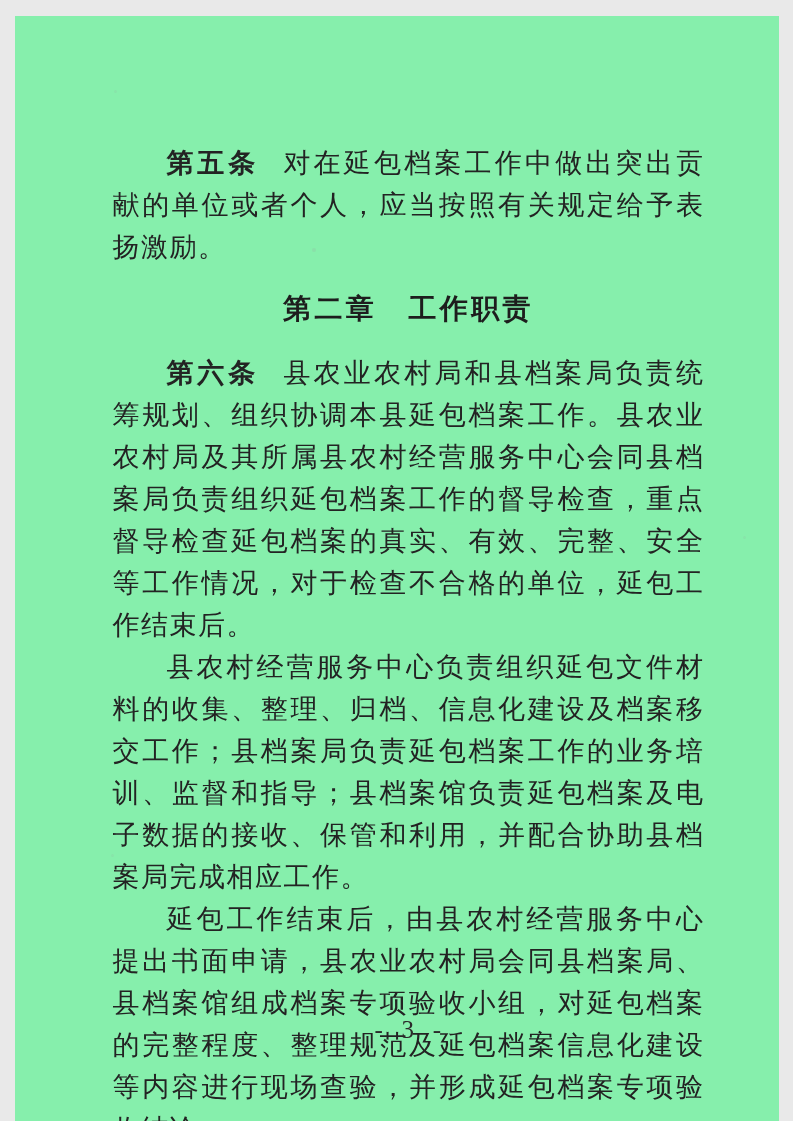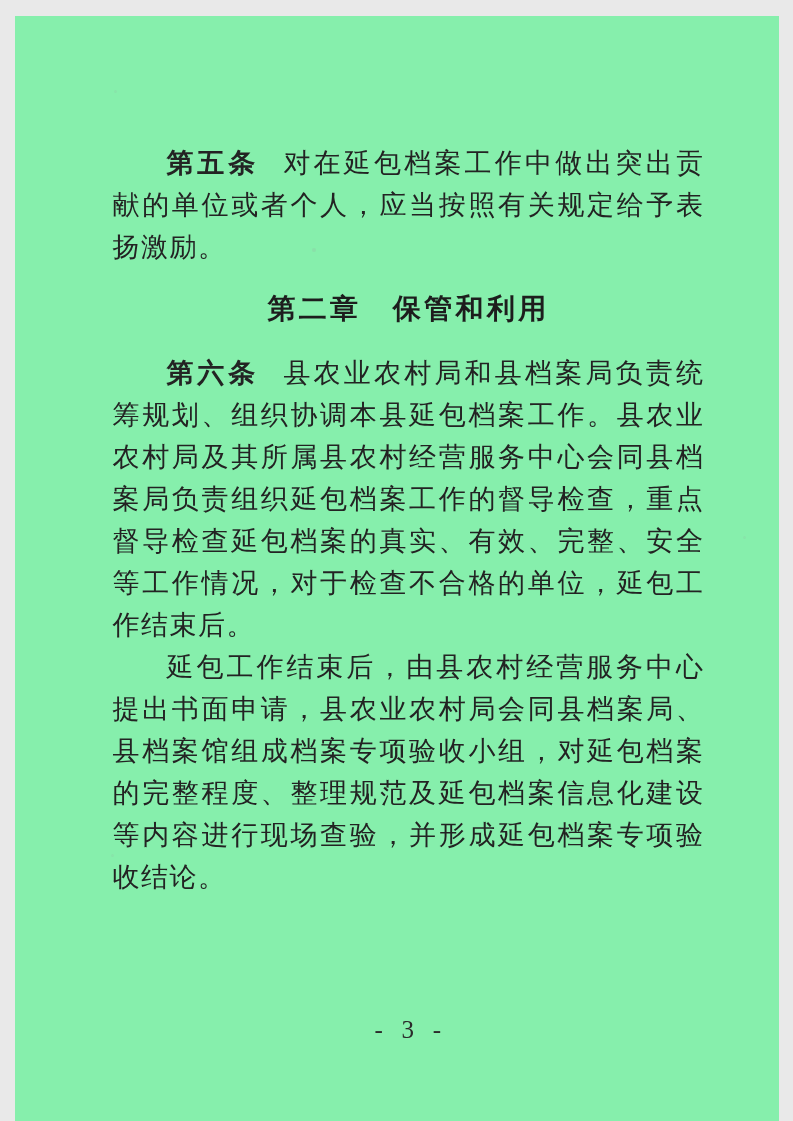--- a/index.html
+++ b/index.html
@@ -78,26 +78,29 @@
   <div class="speck s2"></div>
   <div class="speck s3"></div>
   <div class="speck s4"></div>
 
   <div class="content">
 
     <p class="para">
       <span class="lead">第五条</span><span>对在延包档案工作中做出突出贡献的单位或者个人，应当按照有关规定给予表扬激励。</span>
     </p>
 
-    <h2 class="chapter-heading">第二章　保管和利用</h2>
+    <h2 class="chapter-heading">第二章　工作职责</h2>
 
     <p class="para">
       <span class="lead">第六条</span><span>县农业农村局和县档案局负责统筹规划、组织协调本县延包档案工作。县农业农村局及其所属县农村经营服务中心会同县档案局负责组织延包档案工作的督导检查，重点督导检查延包档案的真实、有效、完整、安全等工作情况，对于检查不合格的单位，延包工作结束后。</span>
     </p>
 
+    <p class="para">
+      <span>县农村经营服务中心负责组织延包文件材料的收集、整理、归档、信息化建设及档案移交工作；县档案局负责延包档案工作的业务培训、监督和指导；县档案馆负责延包档案及电子数据的接收、保管和利用，并配合协助县档案局完成相应工作。</span>
+    </p>
 
     <p class="para">
       <span>延包工作结束后，由县农村经营服务中心提出书面申请，县农业农村局会同县档案局、县档案馆组成档案专项验收小组，对延包档案的完整程度、整理规范及延包档案信息化建设等内容进行现场查验，并形成延包档案专项验收结论。</span>
     </p>
 
   </div>
 
   <div class="page-footer">- 3 -</div>
 
 </div>

